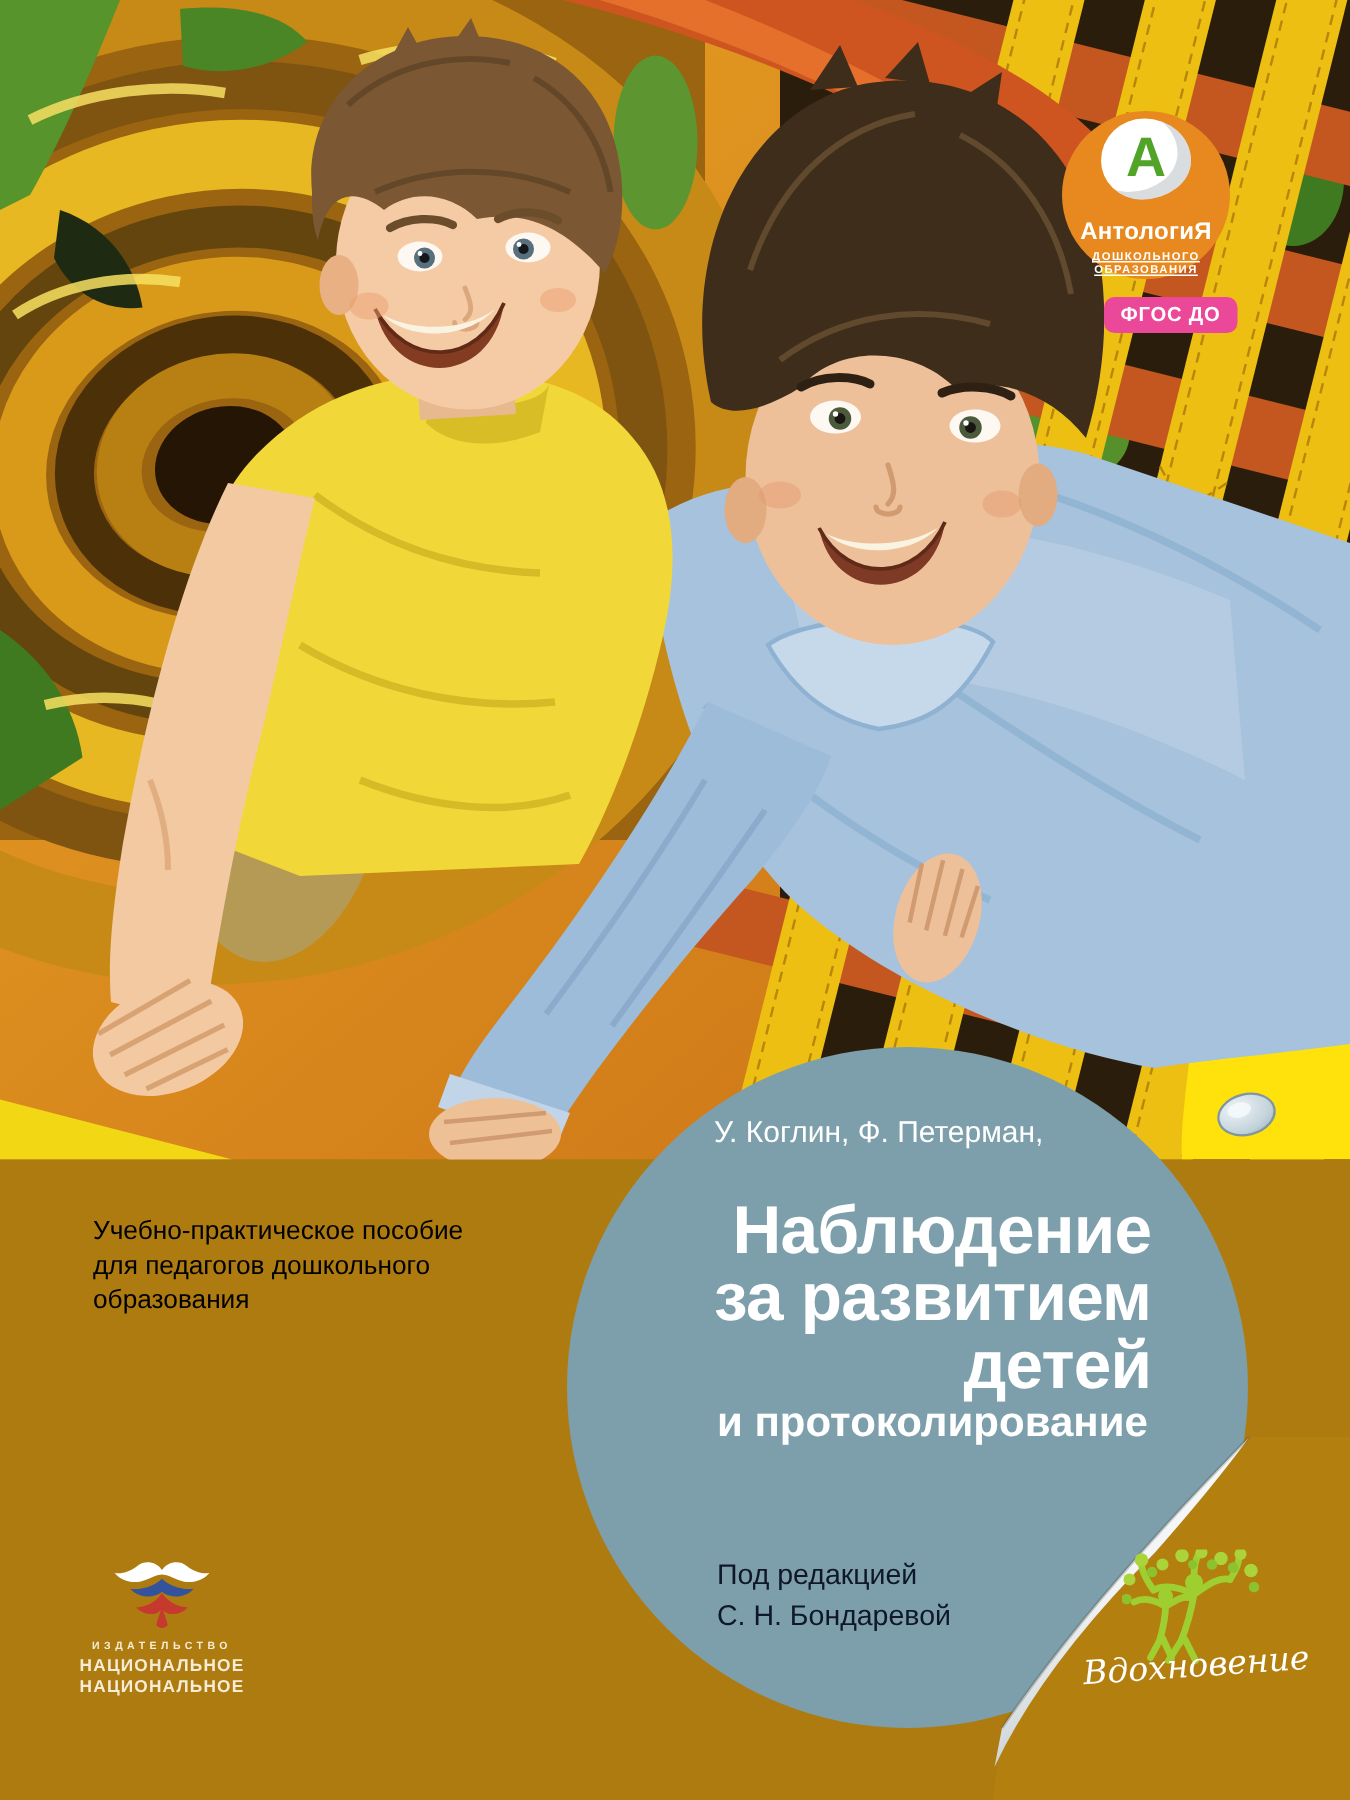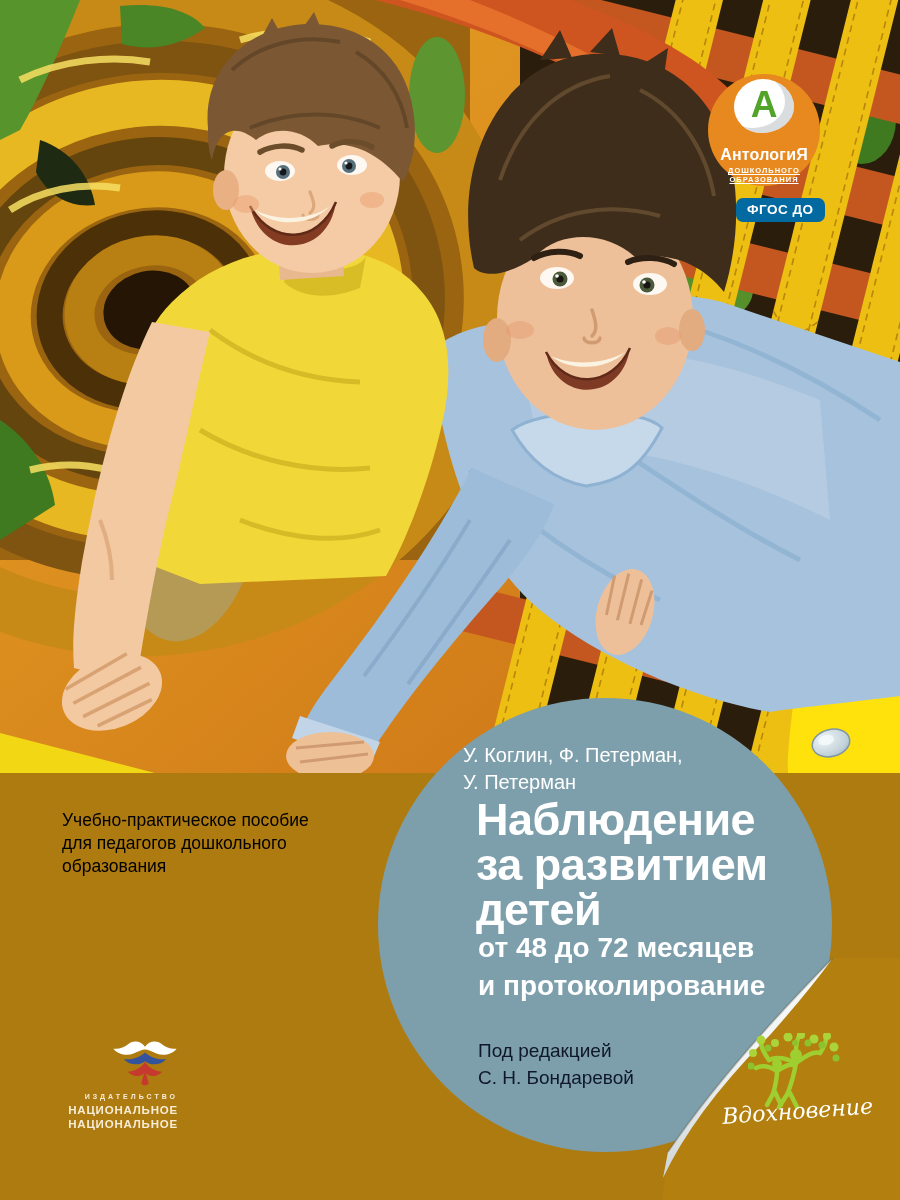--- a/index.html
+++ b/index.html
@@ -8,48 +8,48 @@
     background:#ae7b10;
     font-family:"Liberation Sans",sans-serif;
   }
   
   #photo{position:absolute;left:0;top:0;}
   
   .title-circle{
     position:absolute;left:378px;top:698px;width:454px;height:454px;
     border-radius:50%;background:#7d9fab;
   }
-  .authors{position:absolute;left:463px;top:742px;font-size:20px;line-height:27px;color:#fff;}
-  .book-title{position:absolute;left:476px;top:797px;font-size:45px;line-height:45px;font-weight:bold;color:#fff;letter-spacing:-0.5px;}
+  .authors{position:absolute;left:476px;top:742px;font-size:20px;line-height:27px;color:#fff;}
+  .book-title{position:absolute;left:476px;top:797px;font-size:45px;line-height:45px;font-weight:bold;color:#fff;letter-spacing:-0.5px;text-align:right;}
   .book-subtitle{position:absolute;left:478px;top:929px;font-size:28px;line-height:38px;font-weight:bold;color:#fff;}
   .editors{position:absolute;left:478px;top:1037px;font-size:19px;line-height:27px;color:#0f172a;}
   
   .note{position:absolute;left:62px;top:809px;font-size:17.5px;line-height:23px;color:#000000;}
   
   .series-badge{
     position:absolute;left:708px;top:74px;width:112px;height:112px;border-radius:50%;
     background:#e8891f;text-align:center;color:#fff;
   }
   .badge-a{
     width:60px;height:54px;margin:5px auto 0;background:#fff;
     border-radius:48% 52% 55% 45% / 52% 52% 48% 48%;
     box-shadow:inset -9px -5px 0 rgba(186,193,199,.55);
     display:flex;align-items:center;justify-content:center;
   }
   .badge-a span{font-weight:bold;font-size:37px;color:#52a428;transform:translateY(-1px);}
   .badge-title{font-weight:bold;font-size:16px;margin-top:13px;letter-spacing:0.2px;}
   .badge-sub{font-size:7.5px;font-weight:bold;letter-spacing:1px;line-height:9px;margin-top:2px;text-decoration:underline;}
   
   .fgos-badge{
-    position:absolute;left:736px;top:198px;background:#0369a1;color:#fff;
+    position:absolute;left:736px;top:198px;background:#ec4899;color:#fff;
     font-size:13.5px;font-weight:bold;letter-spacing:0.5px;
     padding:4px 11px 5px;border-radius:7px;
   }
   
-  .publisher{position:absolute;left:38px;top:1040px;width:140px;text-align:right;color:#f7edd6;}
+  .publisher{position:absolute;left:38px;top:1040px;width:140px;text-align:center;color:#f7edd6;}
   .publisher .imprint{font-size:7px;font-weight:bold;letter-spacing:3px;margin-top:3px;}
   .publisher .pubname{font-size:11.5px;font-weight:bold;letter-spacing:0.8px;line-height:14px;margin-top:3px;}
   
   #curl{position:absolute;left:600px;top:930px;}
   #inspiration-icon{position:absolute;left:748px;top:1033px;}
   .inspiration-wordmark{
     position:absolute;left:722px;top:1098px;width:170px;
     font-family:"DejaVu Serif",serif;font-style:italic;font-size:22px;color:#fff;
     transform:rotate(-4deg);
   }
@@ -261,31 +261,29 @@
     <path d="M300,716 L380,742 L370,766 L292,738 Z" fill="#c2d5e8"></path>
     <ellipse cx="330" cy="756" rx="44" ry="24" fill="#eec096"></ellipse>
     <path d="M296,748 L364,742 M300,762 L368,754" stroke="#d19b72" stroke-width="3" fill="none"></path>
   </g>
 </svg>
 
 <div class="title-circle"></div>
 
 <div class="authors">
   <div>У. Коглин, Ф. Петерман,</div>
-  <div>У. Петерман</div>
 </div>
 
 <div class="book-title">
   <div>Наблюдение</div>
   <div>за развитием</div>
   <div>детей</div>
 </div>
 
 <div class="book-subtitle">
-  <div>от 48 до 72 месяцев</div>
   <div>и протоколирование</div>
 </div>
 
 <div class="editors">
   <div>Под редакцией</div>
   <div>С. Н. Бондаревой</div>
 </div>
 
 <div class="note">
   <div>Учебно-практическое пособие</div>

